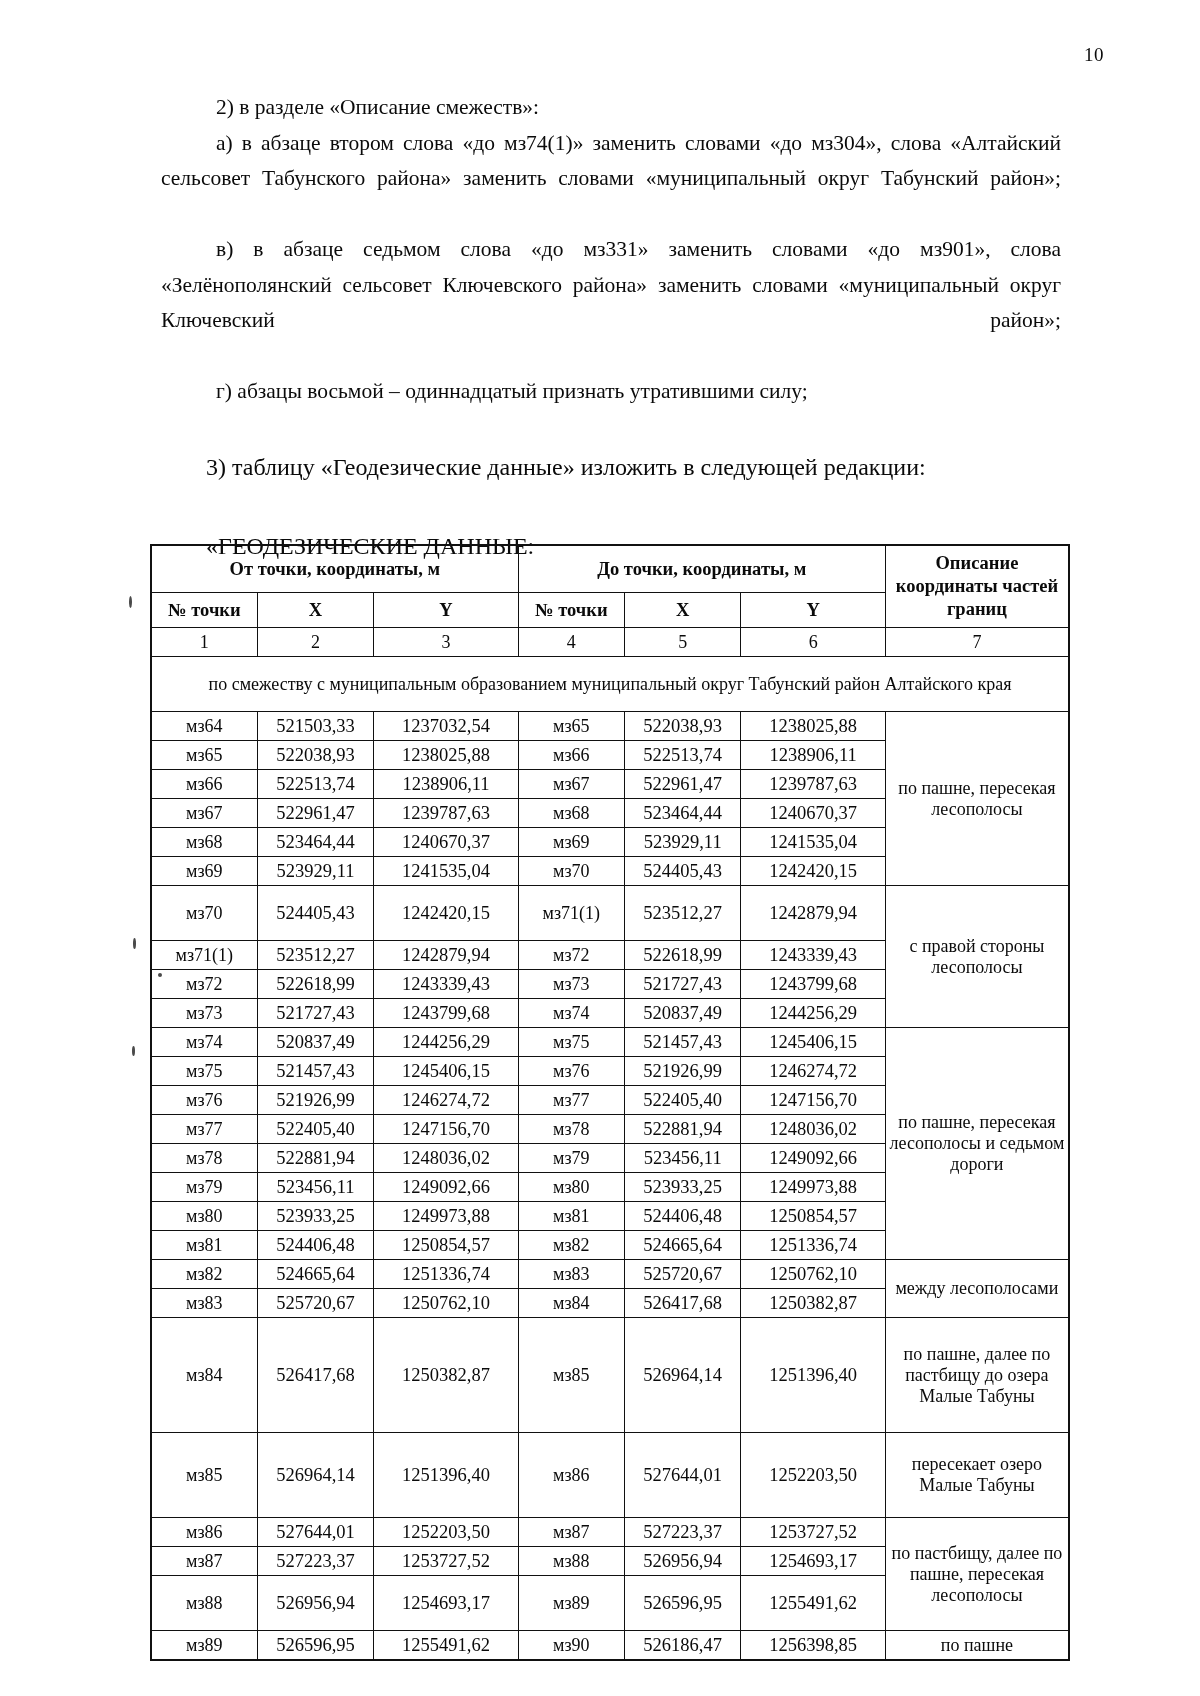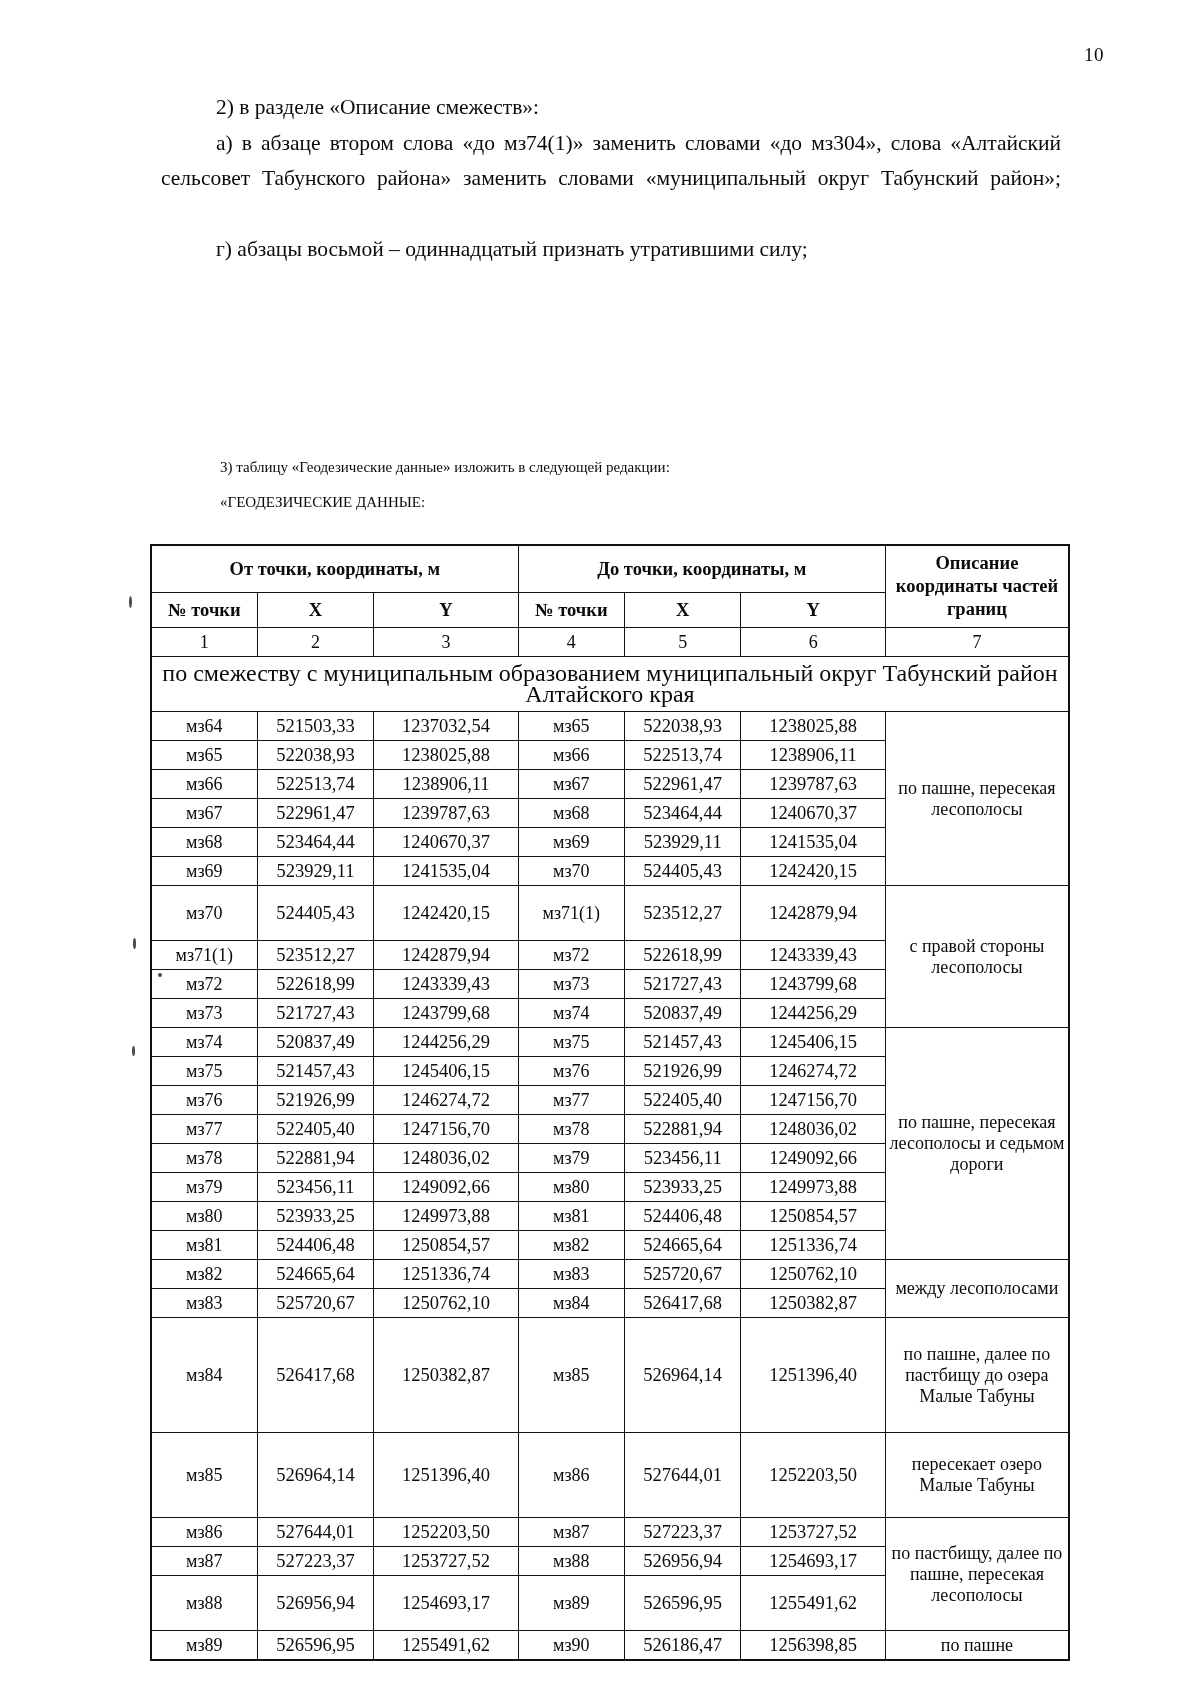--- a/index.html
+++ b/index.html
@@ -50,28 +50,28 @@
     display: inline-block;
     width: 100%;
   }
   .para.nojust {
     text-align: left;
   }
   .para.nojust::after { content: none; }
 
   .table-intro {
     position: absolute;
-    left: 165px;
+    left: 151px;
     top: 450px;
     width: 900px;
-    font-size: 15px;
+    font-size: 24px;
     line-height: 35px;
   }
   .table-intro .l1 { text-indent: 55px; }
-  .table-intro .l2 { text-indent: 55px; }
+  .table-intro .l2 { text-indent: 55px; margin-top: 44px; }
 
   table.geo {
     position: absolute;
     left: 150px;
     top: 544px;
     width: 920px;
     border-collapse: collapse;
     font-size: 17.5px;
     table-layout: fixed;
   }
@@ -89,21 +89,21 @@
     line-height: 23px;
   }
   .outer {
     border: 2.6px solid #111 !important;
   }
   td.numrow, th.numrow {
     font-size: 18px;
     line-height: 20px;
   }
   td.section {
-    font-size: 24px;
+    font-size: 18px;
     line-height: 25px;
     padding: 3px 6px;
   }
   td.pt {
     font-size: 18px;
   }
   td.coord {
     font-size: 18.5px;
   }
   td.desc {
@@ -133,20 +133,21 @@
 </head>
 <body>
 
 <div class="page">
 
   <div class="page-number">10</div>
 
   <div class="body-text">
     <p class="para indent nojust">2) в разделе «Описание смежеств»:</p>
     <p class="para indent">а) в абзаце втором слова «до мз74(1)» заменить словами «до мз304», слова «Алтайский сельсовет Табунского района» заменить словами «муниципальный округ Табунский район»;</p>
+    <p class="para indent">в) в абзаце седьмом слова «до мз331» заменить словами «до мз901», слова «Зелёнополянский сельсовет Ключевского района» заменить словами «муниципальный округ Ключевский район»;</p>
     <p class="para indent nojust">г) абзацы восьмой – одиннадцатый признать утратившими силу;</p>
   </div>
 
   <div class="table-intro">
     <div class="l1">3) таблицу «Геодезические данные» изложить в следующей редакции:</div>
     <div class="l2">«ГЕОДЕЗИЧЕСКИЕ ДАННЫЕ:</div>
   </div>
 
   <table class="geo outer">
     <colgroup>

